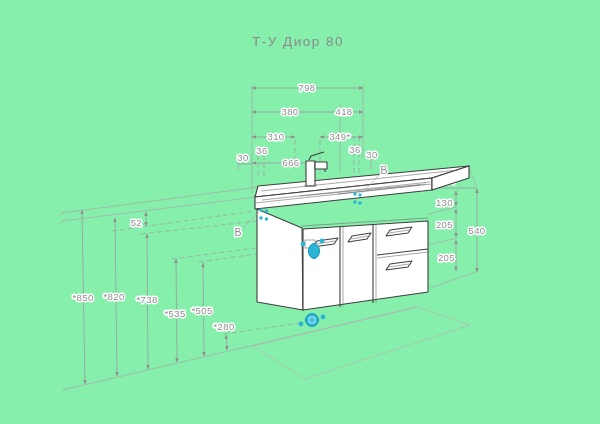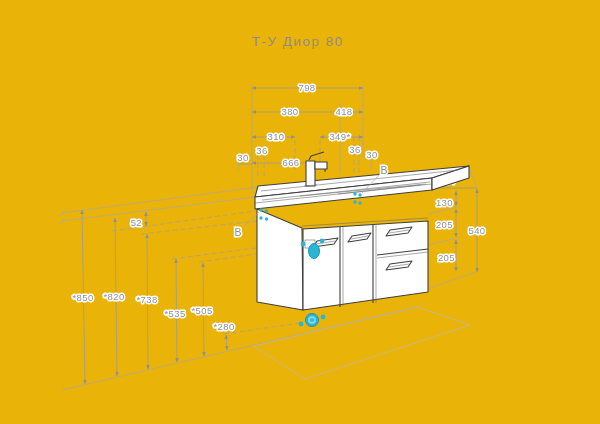--- a/index.html
+++ b/index.html
@@ -1,16 +1,16 @@
 <!DOCTYPE html>
 <html><head>
 <meta charset="utf-8">
 <style>
   html,body{margin:0;padding:0;background:#fff;}
-  .stage{position:relative;width:600px;height:424px;background:#eab308;overflow:hidden;
+  .stage{position:relative;width:600px;height:424px;background:#86efac;overflow:hidden;
          font-family:"Liberation Sans",sans-serif;}
   svg{display:block}
   .title{font:13.5px "Liberation Sans",sans-serif;fill:#8a8a8a;letter-spacing:1.5px;text-anchor:middle;}
   .dim{font:9.5px "Liberation Sans",sans-serif;fill:#8f8f8f;letter-spacing:.4px;text-anchor:middle;
        paint-order:stroke;stroke:#ffffff;stroke-width:3px;stroke-linejoin:round;}
   .dim.ra{text-anchor:end;}
   .blabel{font:10.5px "Liberation Sans",sans-serif;fill:#8f8f8f;text-anchor:middle;
        paint-order:stroke;stroke:#ffffff;stroke-width:3px;}
   .dl{stroke:#9a9a9a;stroke-width:.8;fill:none;}
   .dl-thin{stroke:#a8a8a8;stroke-width:.7;fill:none;}

